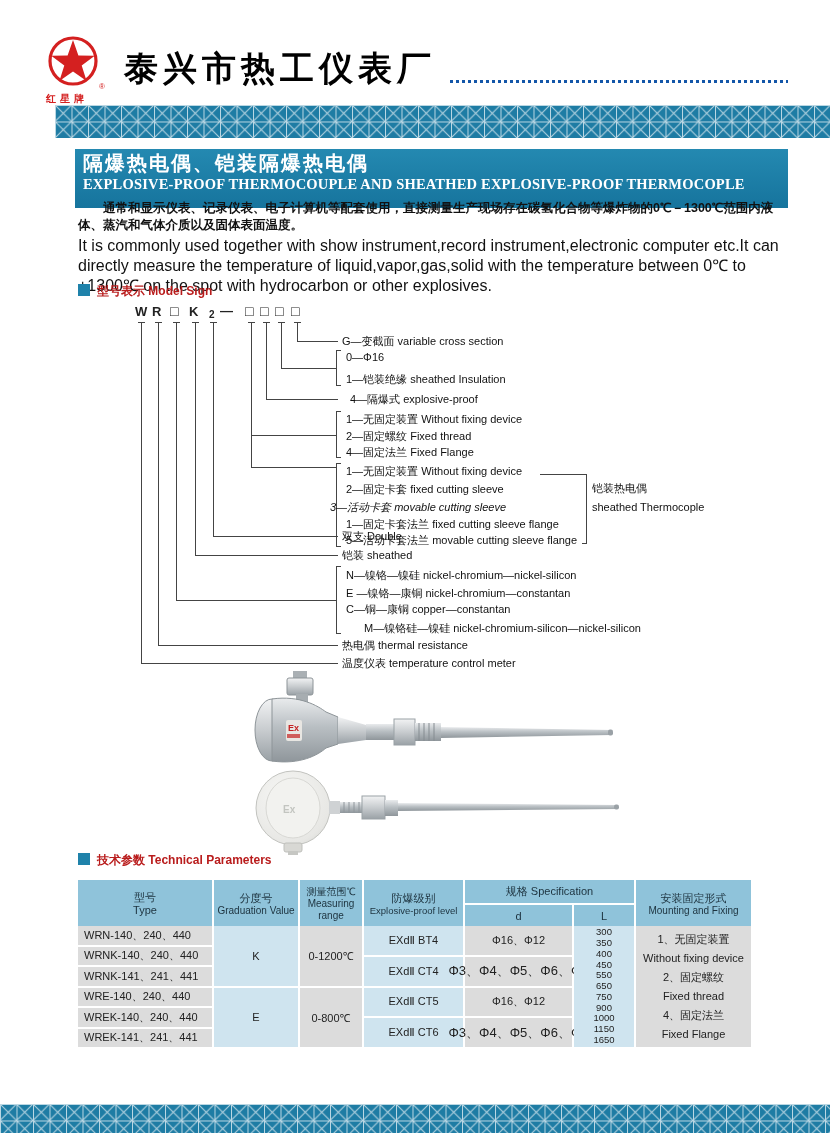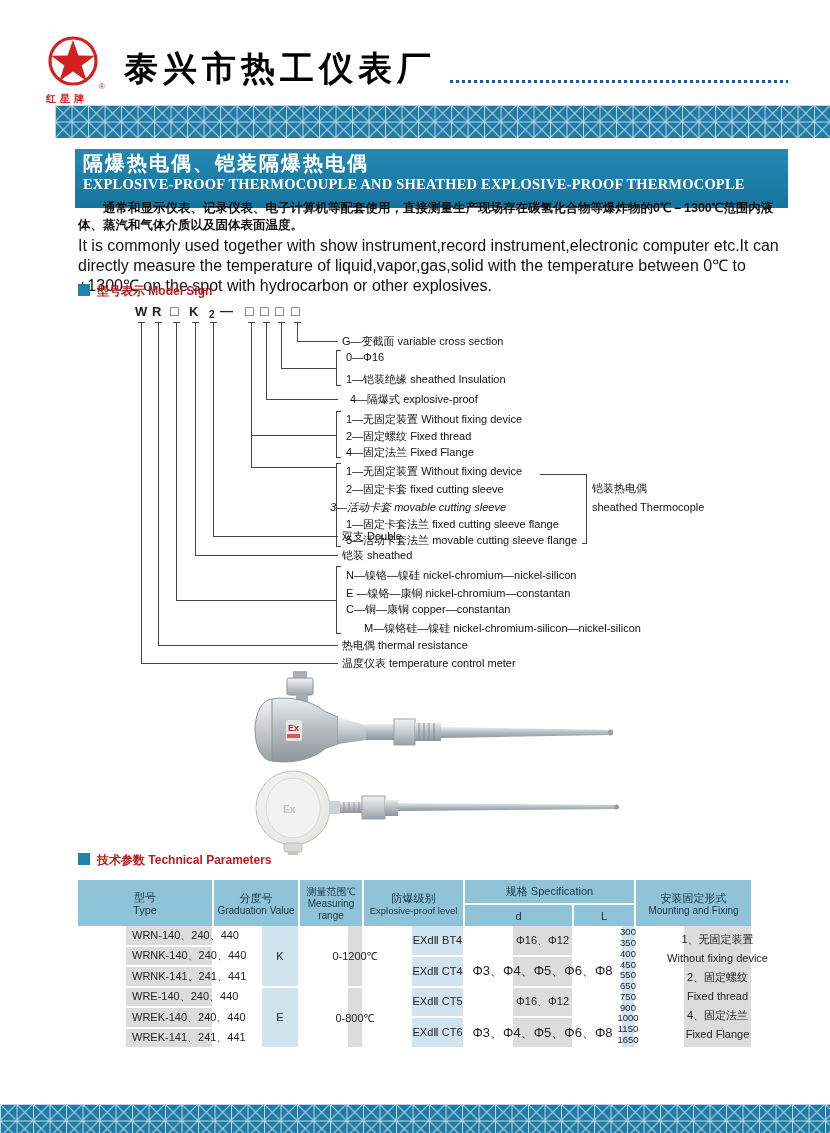--- a/index.html
+++ b/index.html
@@ -35,21 +35,21 @@
   .lbl{position:absolute;font-size:11px;color:#111;white-space:nowrap;}
   .braceL{position:absolute;width:5px;border:1px solid #444;border-right:none;box-sizing:border-box;}
   
   .thead,.tbody{position:absolute;left:78px;display:grid;
         grid-template-columns:134px 84px 62px 99px 107px 60px 115px;gap:2px;background:#fff;}
   .thead{top:880px;grid-template-rows:23px 23px;}
   .tbody{top:926px;grid-template-rows:repeat(12,8.25px);}
   .hc{background:#8fc3da;display:flex;flex-direction:column;align-items:center;justify-content:center;
       font-size:11px;color:#1c323e;line-height:1.18;white-space:nowrap;}
   .hc .small{font-size:10px;}
-  .c{display:flex;align-items:center;justify-content:center;font-size:11px;color:#222;white-space:nowrap;margin-left:48px;}
+  .c{display:flex;align-items:center;justify-content:center;font-size:11px;color:#222;white-space:nowrap;}
   .gray{background:#dcdcdc;} .blue{background:#cfe4ef;}
   .typec{justify-content:flex-start;padding-left:6px;}
   .dsmall{font-size:13px;}
   .lcol{flex-direction:column;font-size:9.5px;line-height:10.8px;}
   .mount{flex-direction:column;font-size:11px;line-height:19px;}
   
   .lat-top{position:absolute;left:55px;top:105px;width:775px;height:33px;}
   .lat-bot{position:absolute;left:0;top:1104px;width:830px;height:29px;}
   .photos{position:absolute;left:0;top:670px;width:830px;height:185px;}
   .logo{position:absolute;left:42px;top:34px;width:62px;height:58px;}

